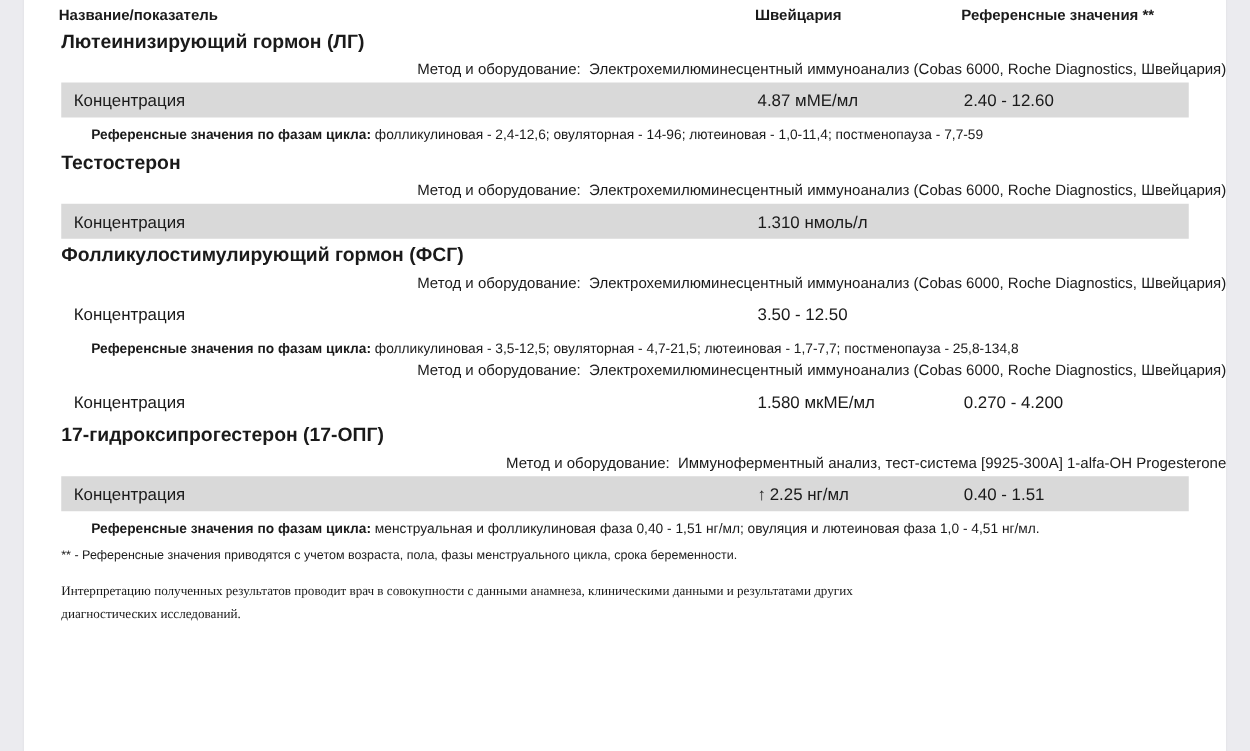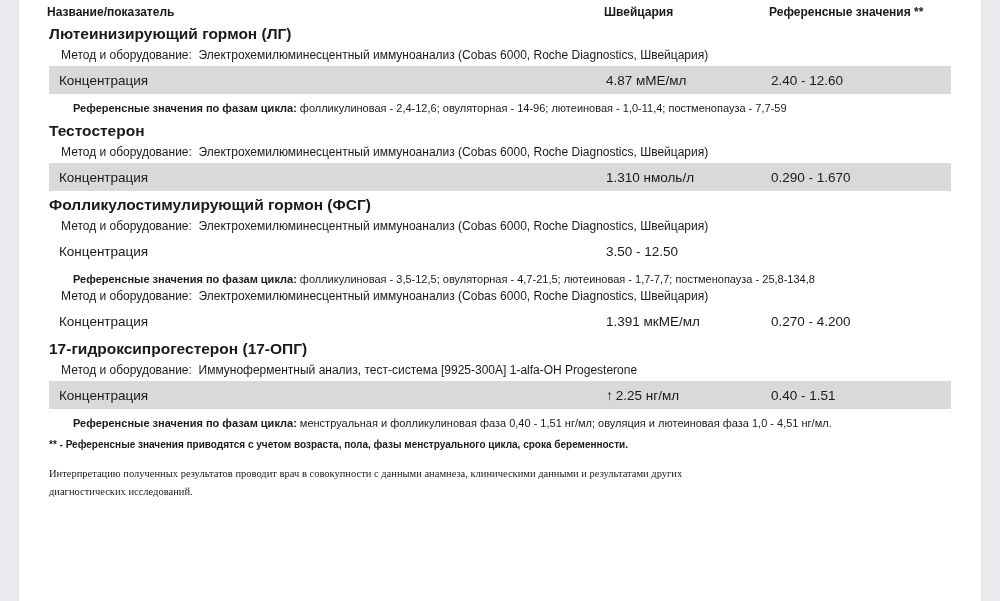--- a/index.html
+++ b/index.html
@@ -43,41 +43,41 @@
     font-size: 15.5px;
     font-weight: bold;
     margin: 5px 0 5px 30px;
     line-height: 18px;
   }
   .method {
     margin: 0 0 4px 42px;
     font-size: 12px;
     line-height: 14px;
     white-space: pre-wrap;
+    text-align: right;
   }
   .row {
     height: 28px;
     align-items: center;
     font-size: 13.5px;
   }
   .row .c1 { padding-left: 10px; }
   .row.shaded { background: #d9d9d9; }
   .flag { margin-right: 3px; font-weight: normal; }
   .phase {
     margin: 5px 0 1px 54px;
     font-size: 11px;
     line-height: 18px;
     max-width: 840px;
   }
   .phase b { font-weight: bold; }
   .footnote {
     margin: 6px 0 0 30px;
     font-size: 10px;
     line-height: 13px;
-    font-weight: bold;
   }
   .interpretation {
     margin: 14px 0 0 30px;
     font-size: 10.5px;
     line-height: 18px;
     max-width: 650px;
     font-family: Liberation Serif, serif;
   }
 </style>
 </head>
@@ -104,39 +104,38 @@
       </div>
       <p class="phase"><b>Референсные значения по фазам цикла:</b> <span>фолликулиновая - 2,4-12,6; овуляторная - 14-96; лютеиновая - 1,0-11,4; постменопауза - 7,7-59</span></p>
     </section>
 
     <section>
       <h2 class="section-title">Тестостерон</h2>
       <div class="method">Метод и оборудование:  Электрохемилюминесцентный иммуноанализ (Cobas 6000, Roche Diagnostics, Швейцария)</div>
       <div class="grid row shaded">
         <span class="c1">Концентрация</span>
         <span class="c2">1.310 нмоль/л</span>
-        <span class="c3">0.290 - 1.670</span>
       </div>
     </section>
 
     <section>
       <h2 class="section-title">Фолликулостимулирующий гормон (ФСГ)</h2>
       <div class="method">Метод и оборудование:  Электрохемилюминесцентный иммуноанализ (Cobas 6000, Roche Diagnostics, Швейцария)</div>
       <div class="grid row">
         <span class="c1">Концентрация</span>
         <span class="c3">3.50 - 12.50</span>
       </div>
       <p class="phase"><b>Референсные значения по фазам цикла:</b> <span>фолликулиновая - 3,5-12,5; овуляторная - 4,7-21,5; лютеиновая - 1,7-7,7; постменопауза - 25,8-134,8</span></p>
     </section>
 
     <section>
       <div class="method">Метод и оборудование:  Электрохемилюминесцентный иммуноанализ (Cobas 6000, Roche Diagnostics, Швейцария)</div>
       <div class="grid row">
         <span class="c1">Концентрация</span>
-        <span class="c2">1.391 мкМЕ/мл</span>
+        <span class="c2">1.580 мкМЕ/мл</span>
         <span class="c3">0.270 - 4.200</span>
       </div>
     </section>
 
     <section>
       <h2 class="section-title">17-гидроксипрогестерон (17-ОПГ)</h2>
       <div class="method">Метод и оборудование:  Иммуноферментный анализ, тест-система [9925-300A] 1-alfa-OH Progesterone</div>
       <div class="grid row shaded">
         <span class="c1">Концентрация</span>
         <span class="c2"><span class="flag">↑</span><span>2.25 нг/мл</span></span>

